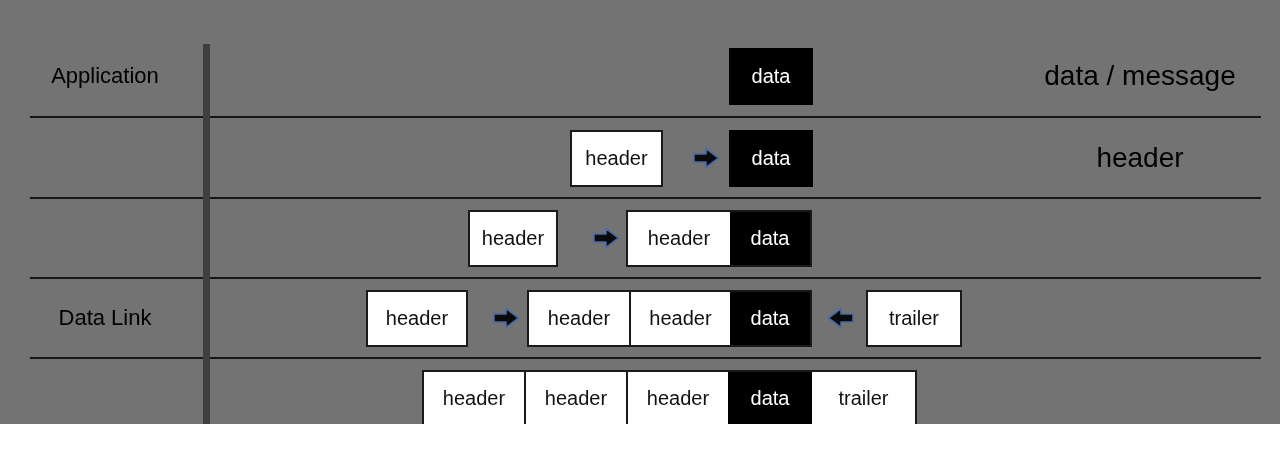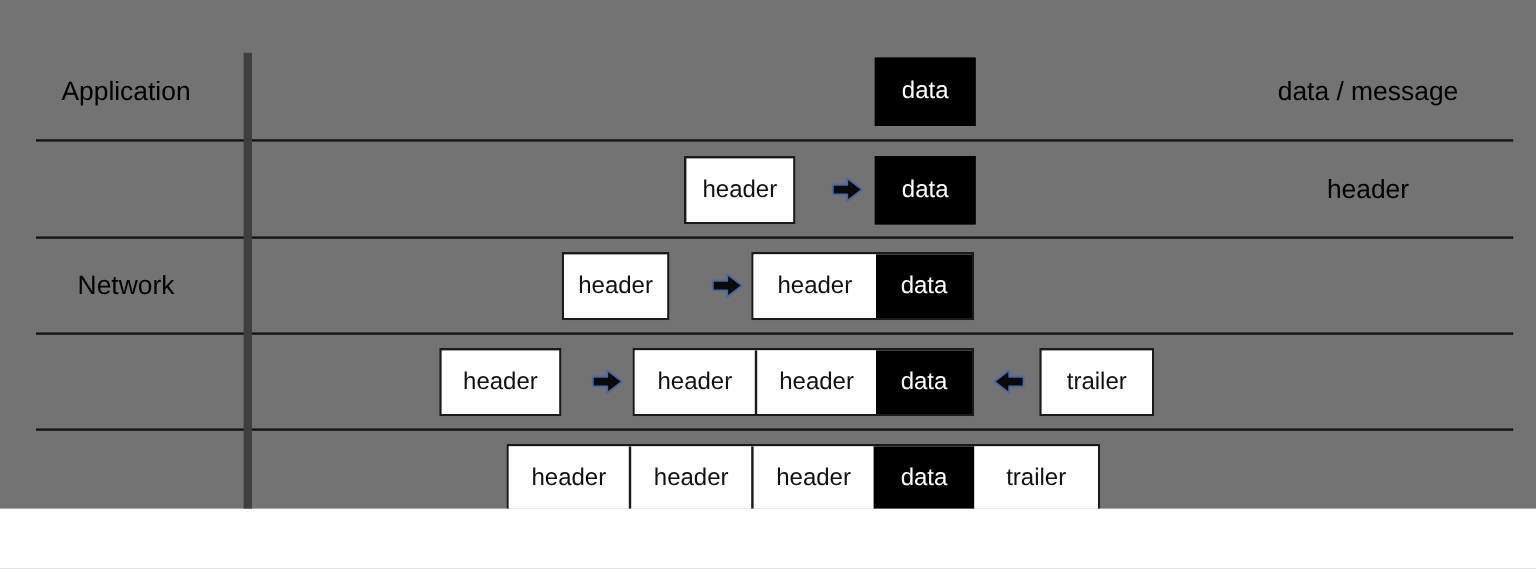--- a/index.html
+++ b/index.html
@@ -8,21 +8,21 @@
     font-family:"Liberation Sans","DejaVu Sans",sans-serif; overflow:hidden;
   }
   .divider { position:absolute; left:30px; width:1231px; height:2px; background:#161616; }
 
   .layer-label {
     position:absolute; left:20px; width:170px; text-align:center;
     font-size:22px; line-height:26px; color:#000;
   }
   .pdu-label {
     position:absolute; left:1020px; width:240px; text-align:center;
-    font-size:22px; line-height:26px; color:#000;
+    font-size:28px; line-height:26px; color:#000;
   }
 
   .box {
     position:absolute; height:57px; box-sizing:border-box;
     border:2px solid #1a1a1a; background:#fefefe;
     display:flex; align-items:center; justify-content:center;
     font-size:20px; color:#111;
   }
   .box.data-box { background:#000; color:#fff; border-color:#000; }
 
@@ -65,30 +65,30 @@
   <div class="box data-box" style="left:729px; top:48px; width:84px">data</div>
   <div class="pdu-label" style="top:63px">data / message</div>
 
   <div class="box" style="left:570px; top:130px; width:93px">header</div>
   <svg class="block-arrow" style="left:692px; top:146px" viewBox="0 0 28 24">
     <path d="M2 8 H14 V2.5 L26.5 12 L14 21.5 V16 H2 Z" fill="#0a0a0a" stroke="#4a69a5" stroke-width="1.6" stroke-linejoin="round"></path>
   </svg>
   <div class="box data-box" style="left:729px; top:130px; width:84px">data</div>
   <div class="pdu-label" style="top:145px">header</div>
 
-  <div class="layer-label" style="top:225px">Network</div>
   <div class="box" style="left:468px; top:210px; width:90px">header</div>
   <svg class="block-arrow" style="left:592px; top:226px" viewBox="0 0 28 24">
     <path d="M2 8 H14 V2.5 L26.5 12 L14 21.5 V16 H2 Z" fill="#0a0a0a" stroke="#4a69a5" stroke-width="1.6" stroke-linejoin="round"></path>
   </svg>
   <div class="compound" style="left:626px; top:210px">
     <div class="seg" style="width:102px">header</div>
     <div class="seg data" style="width:80px">data</div>
   </div>
 
+  <div class="layer-label" style="top:305px">Data Link</div>
   <div class="box" style="left:366px; top:290px; width:102px">header</div>
   <svg class="block-arrow" style="left:492px; top:306px" viewBox="0 0 28 24">
     <path d="M2 8 H14 V2.5 L26.5 12 L14 21.5 V16 H2 Z" fill="#0a0a0a" stroke="#4a69a5" stroke-width="1.6" stroke-linejoin="round"></path>
   </svg>
   <div class="compound" style="left:527px; top:290px">
     <div class="seg" style="width:100px">header</div>
     <div class="seg divided" style="width:99px">header</div>
     <div class="seg data" style="width:80px">data</div>
   </div>
   <svg class="block-arrow" style="left:827px; top:306px" viewBox="0 0 28 24">

